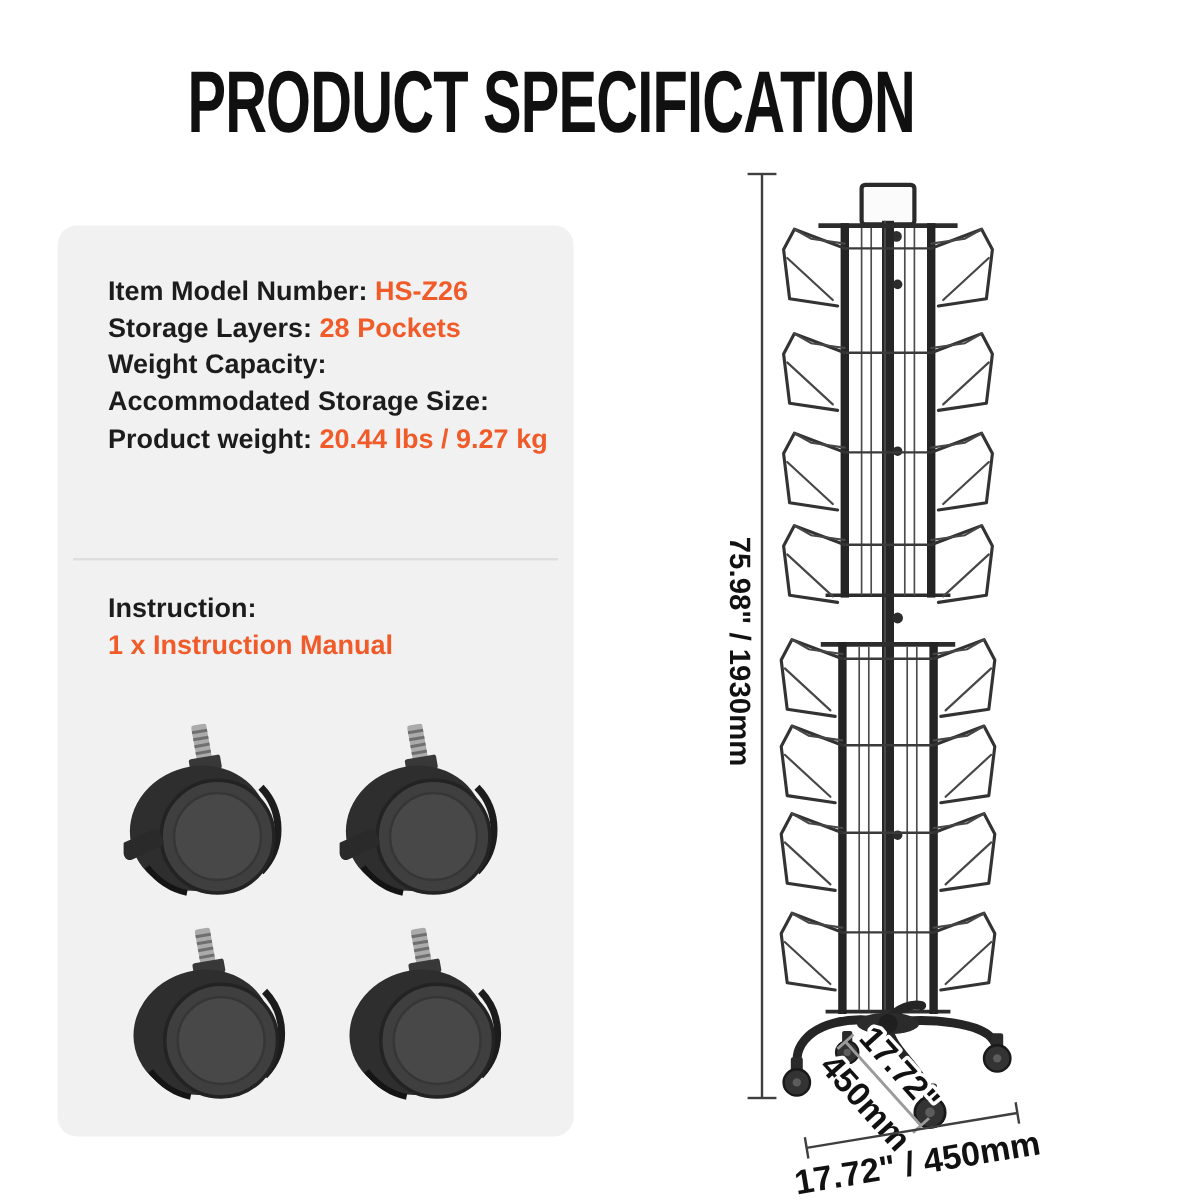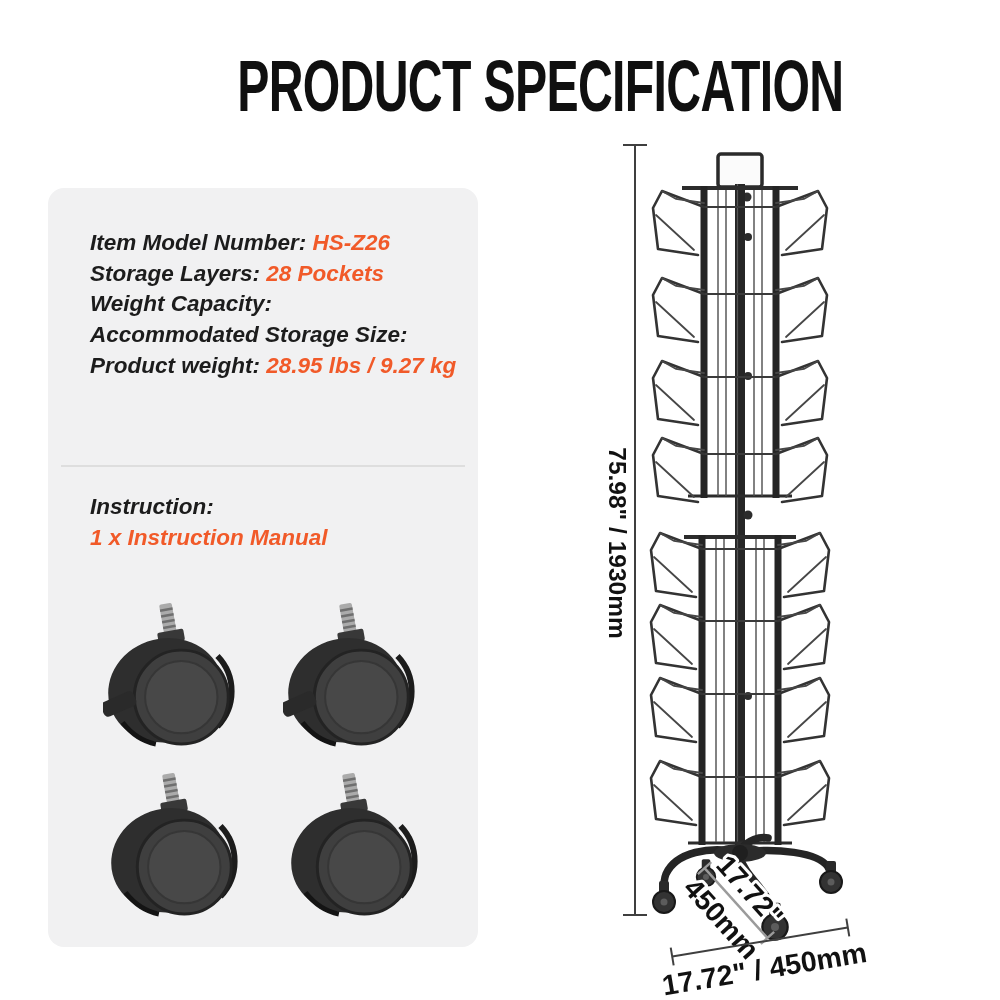--- a/index.html
+++ b/index.html
@@ -6,30 +6,30 @@
     --accent:#F15A29;
     --ink:#1C1C1C;
     --panel_bg:#F1F1F2;
   }
   html,body{margin:0;padding:0;background:#ffffff;}
   .canvas{
     position:relative;width:1000px;height:1000px;overflow:hidden;background:#ffffff;
     font-family:"Liberation Sans",sans-serif;
   }
   .page-title{
-    position:absolute;top:48px;left:0;width:1000px;margin:0;text-align:right;
+    position:absolute;top:48px;left:0;width:1000px;margin:0;text-align:left;
   }
   .title-inner{
     display:inline-block;white-space:nowrap;color:#101010;
     font-weight:700;font-size:73px;line-height:76px;letter-spacing:-1px;
     transform:scaleX(0.66);transform-origin:50% 50%;
   }
   .spec-panel{
     position:absolute;left:48px;top:188px;width:430px;height:759px;
-    background:var(--panel_bg);border-radius:16px;font-style:italic;
+    background:var(--panel_bg);border-radius:16px;
   }
   .spec-block{position:absolute;left:42px;top:40px;right:16px;}
   .spec-line{font-size:22.5px;font-weight:700;line-height:30.7px;white-space:nowrap;}
   .lbl{color:var(--ink);}
   .val{color:var(--accent);}
   .divider{position:absolute;left:13px;right:13px;top:277px;height:0;border-top:2px solid #DUMMY;border-top:2px solid #dedede;}
   .acc-block{position:absolute;left:42px;top:304px;right:16px;}
   .wheel{position:absolute;}
   .rack-svg{position:absolute;left:580px;top:140px;overflow:visible;}
   .wire{stroke:#333;stroke-width:2.6;fill:none;stroke-linejoin:round;stroke-linecap:round;}
@@ -80,21 +80,21 @@
 <div class="canvas">
 
   <h1 class="page-title"><span class="title-inner">PRODUCT SPECIFICATION</span></h1>
 
   <section class="spec-panel">
     <div class="spec-block">
       <div class="spec-line"><span class="lbl">Item Model Number: </span><span class="val">HS-Z26</span></div>
       <div class="spec-line"><span class="lbl">Storage Layers: </span><span class="val">28 Pockets</span></div>
       <div class="spec-line"><span class="lbl">Weight Capacity:</span><span class="val"></span></div>
       <div class="spec-line"><span class="lbl">Accommodated Storage Size:</span><span class="val"></span></div>
-      <div class="spec-line"><span class="lbl">Product weight: </span><span class="val">28.95 lbs / 9.27 kg</span></div>
+      <div class="spec-line"><span class="lbl">Product weight: </span><span class="val">20.44 lbs / 9.27 kg</span></div>
     </div>
 
     <div class="divider"></div>
 
     <div class="acc-block">
       <div class="spec-line"><span class="lbl">Instruction:</span><span class="val"></span></div>
       <div class="spec-line"><span class="lbl"></span><span class="val">1 x Instruction Manual</span></div>
     </div>
 
     <svg class="wheel" style="left:55px;top:415px" width="137" height="152" viewBox="0 0 140 155">

